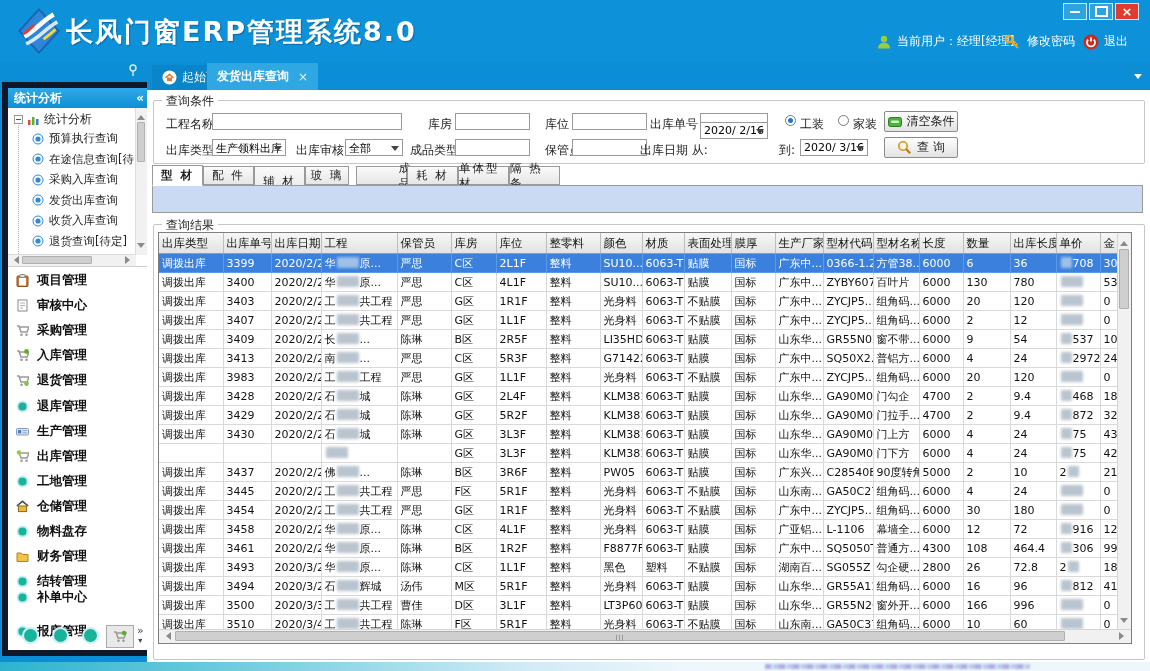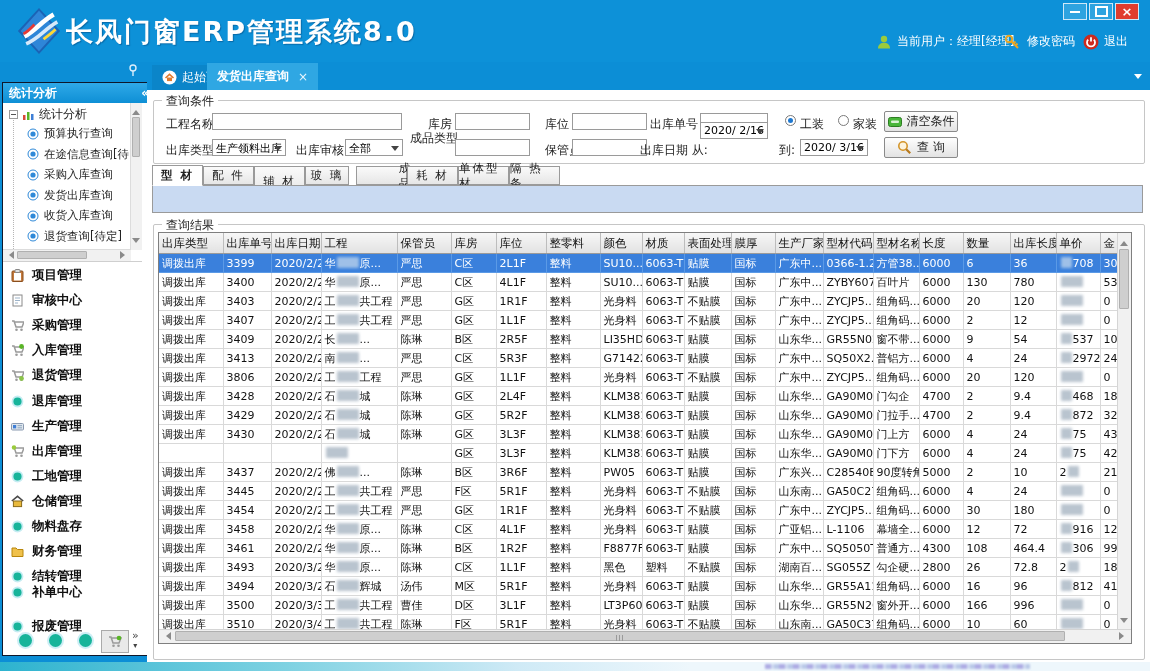--- a/index.html
+++ b/index.html
@@ -13,21 +13,21 @@
   .wc{top:3px;width:24px;height:17px;border:1px solid #cfe8f8;background:#2ea3e0;
       display:flex;align-items:center;justify-content:center;box-sizing:border-box;cursor:pointer;}
   .wc.close{background:#e03c2e;}
   .wc .bar{width:10px;height:2px;background:#fff;}
   .wc .box{width:9px;height:7px;border:2px solid #fff;}
   .wc.close span{color:#fff;font-size:13px;font-weight:bold;line-height:1;}
   .ubar{color:#fff;font-size:12px;display:flex;align-items:center;gap:5px;cursor:pointer;}
   
   .side-title{left:6px;top:82px;color:#d8edfb;font-size:11px;}
   .side-panel{left:2px;top:82px;width:154px;height:574px;background:#fff;
-              border:1px solid #0f172a;box-sizing:border-box;}
+              border:6px solid #0f172a;box-sizing:border-box;}
   .grp-head{position:absolute;left:0;top:0;width:100%;height:20px;
             background:linear-gradient(#2fa9e8,#0e8fd5);color:#fff;font-size:12px;font-weight:bold;
             display:flex;align-items:center;padding:0 6px;box-sizing:border-box;justify-content:space-between;}
   .tree{position:absolute;left:0;top:20px;width:139px;height:158px;background:#fff;overflow:hidden;
         border-bottom:1px solid #cfcfcf;}
   .tree-root{position:absolute;left:6px;top:3px;display:flex;align-items:center;gap:4px;font-size:12px;color:#222;}
   .expander{width:9px;height:9px;border:1px solid #9a9a9a;background:#fff;position:relative;box-sizing:border-box;}
   .expander:before{content:"";position:absolute;left:1px;top:3px;width:5px;height:1px;background:#555;}
   .tree-item{position:absolute;left:24px;display:flex;align-items:center;gap:5px;font-size:11.5px;color:#222;
              white-space:nowrap;cursor:pointer;}
@@ -466,21 +466,21 @@
             <rect x="3" y="3.5" width="8" height="2.5" rx="1" fill="#d9f2d4"></rect>
           </svg>
       </span>
       <span>清空条件</span>
     </div>
 
     <span class="flabel" style="left:19px;top:52px;">出库类型</span>
     <div class="dd" style="left:65px;top:49px;width:74px;"><span>生产领料出库</span></div>
     <span class="flabel" style="left:149px;top:52px;">出库审核</span>
     <div class="dd" style="left:198px;top:49px;width:58px;"><span>全部</span></div>
-    <span class="flabel" style="left:263px;top:40px;">成品类型</span>
+    <span class="flabel" style="left:263px;top:52px;">成品类型</span>
     <input class="tinput" style="left: 308px; top: 49px; width: 75px;">
     <span class="flabel" style="left:398px;top:52px;">保管员</span>
     <input class="tinput" style="left: 425px; top: 49px; width: 75px;">
     <span class="flabel" style="left:493px;top:52px;">出库日期 从:</span>
     <div class="dd" style="left:553px;top:32px;width:68px;"><span>2020/ 2/16</span></div>
     <span class="flabel" style="left:632px;top:52px;">到:</span>
     <div class="dd" style="left:653px;top:49px;width:68px;"><span>2020/ 3/16</span></div>
     <div class="btn" style="left:737px;top:47px;width:74px;height:21px;">
       <span class="icon">
         <svg width="15" height="15">
@@ -695,21 +695,21 @@
               <td>SQ50X2...</td>
               <td>普铝方...</td>
               <td>6000</td>
               <td>4</td>
               <td>24</td>
               <td><span class="mz" style="width:11px"></span>2972</td>
               <td>241</td>
             </tr>
             <tr>
               <td>调拨出库</td>
-              <td>3806</td>
+              <td>3983</td>
               <td>2020/2/26</td>
               <td>工<span class="mz" style="width:22px"></span>工程</td>
               <td>严思</td>
               <td>G区</td>
               <td>1L1F</td>
               <td>整料</td>
               <td>光身料</td>
               <td>6063-T5</td>
               <td>不贴膜</td>
               <td>国标</td>

